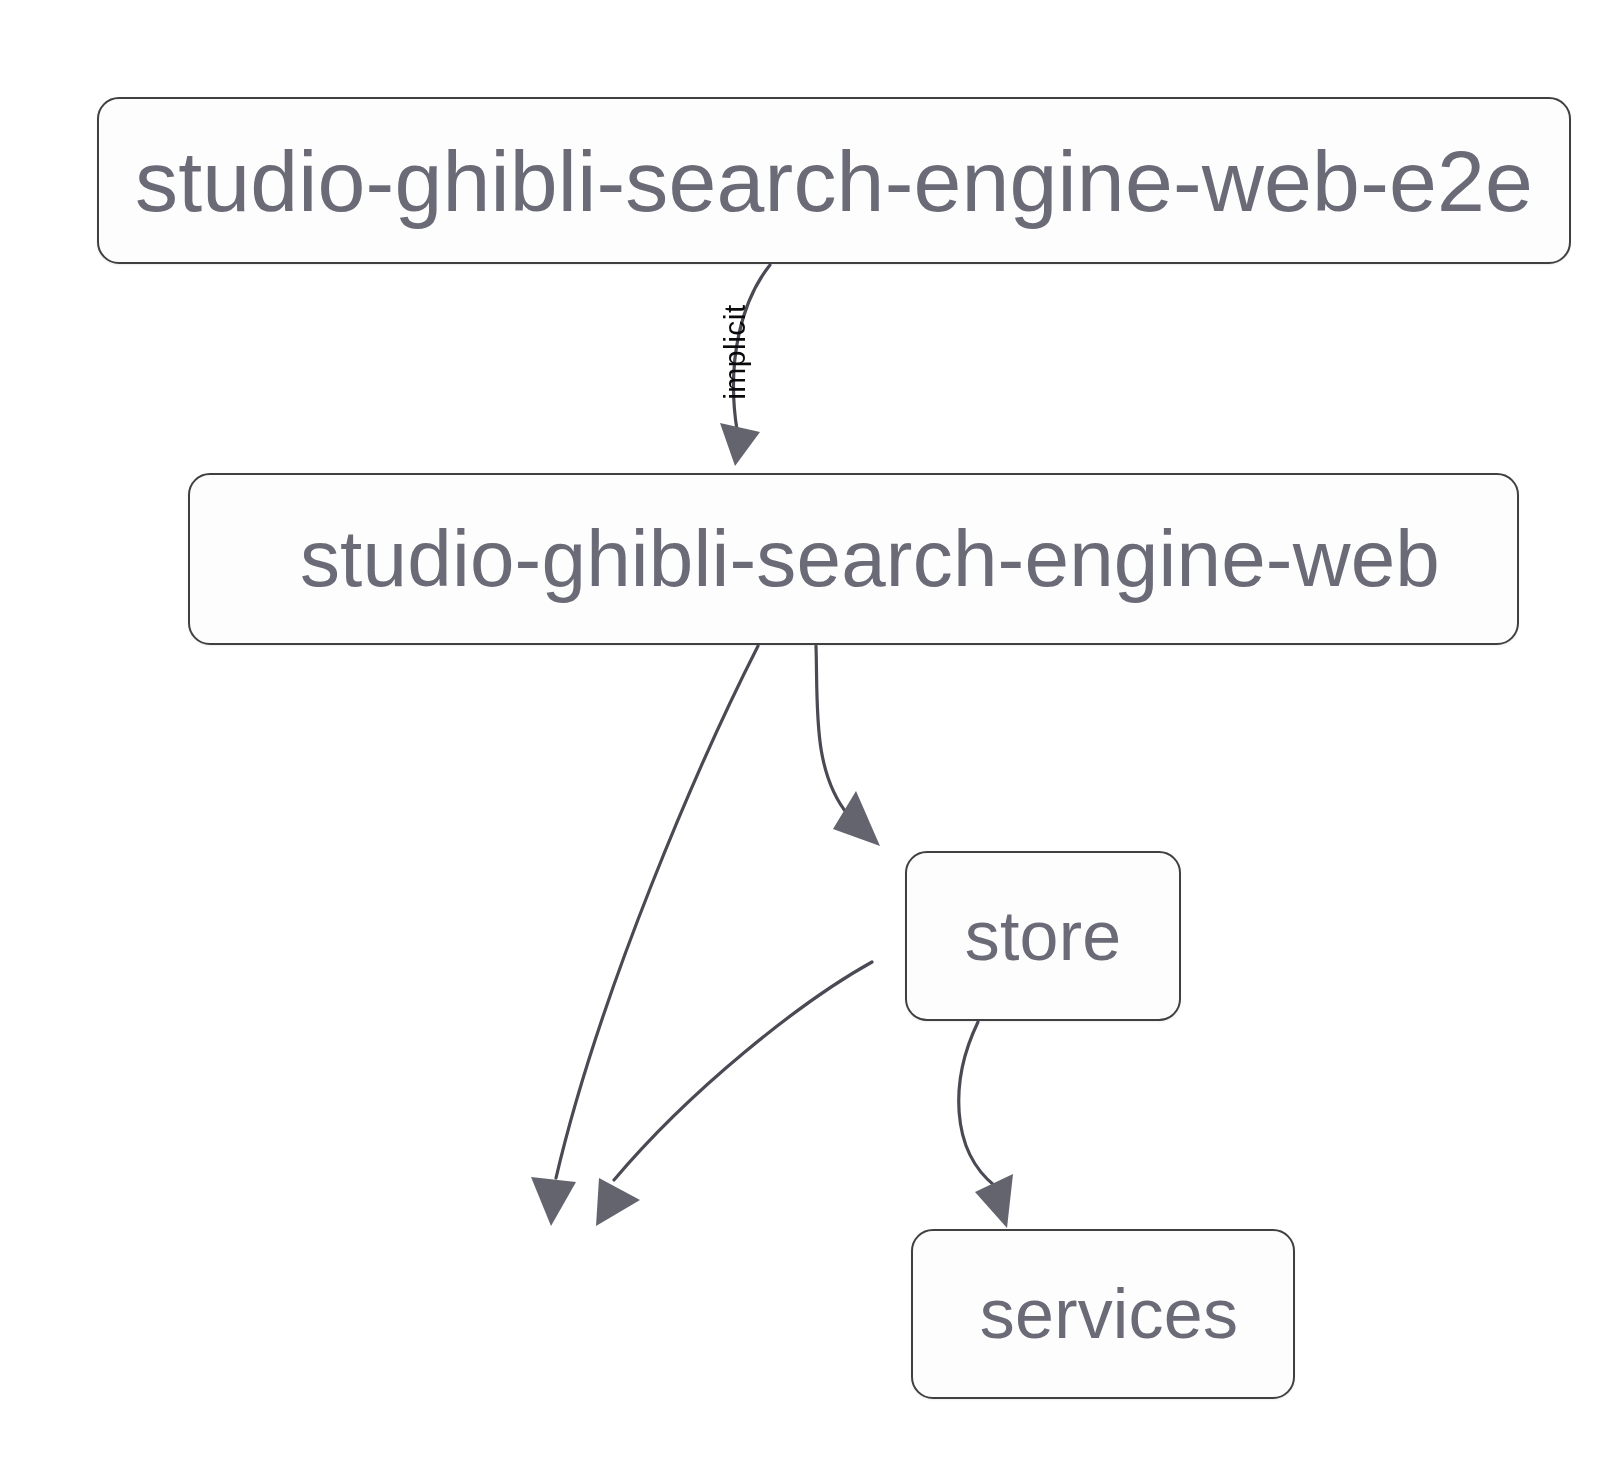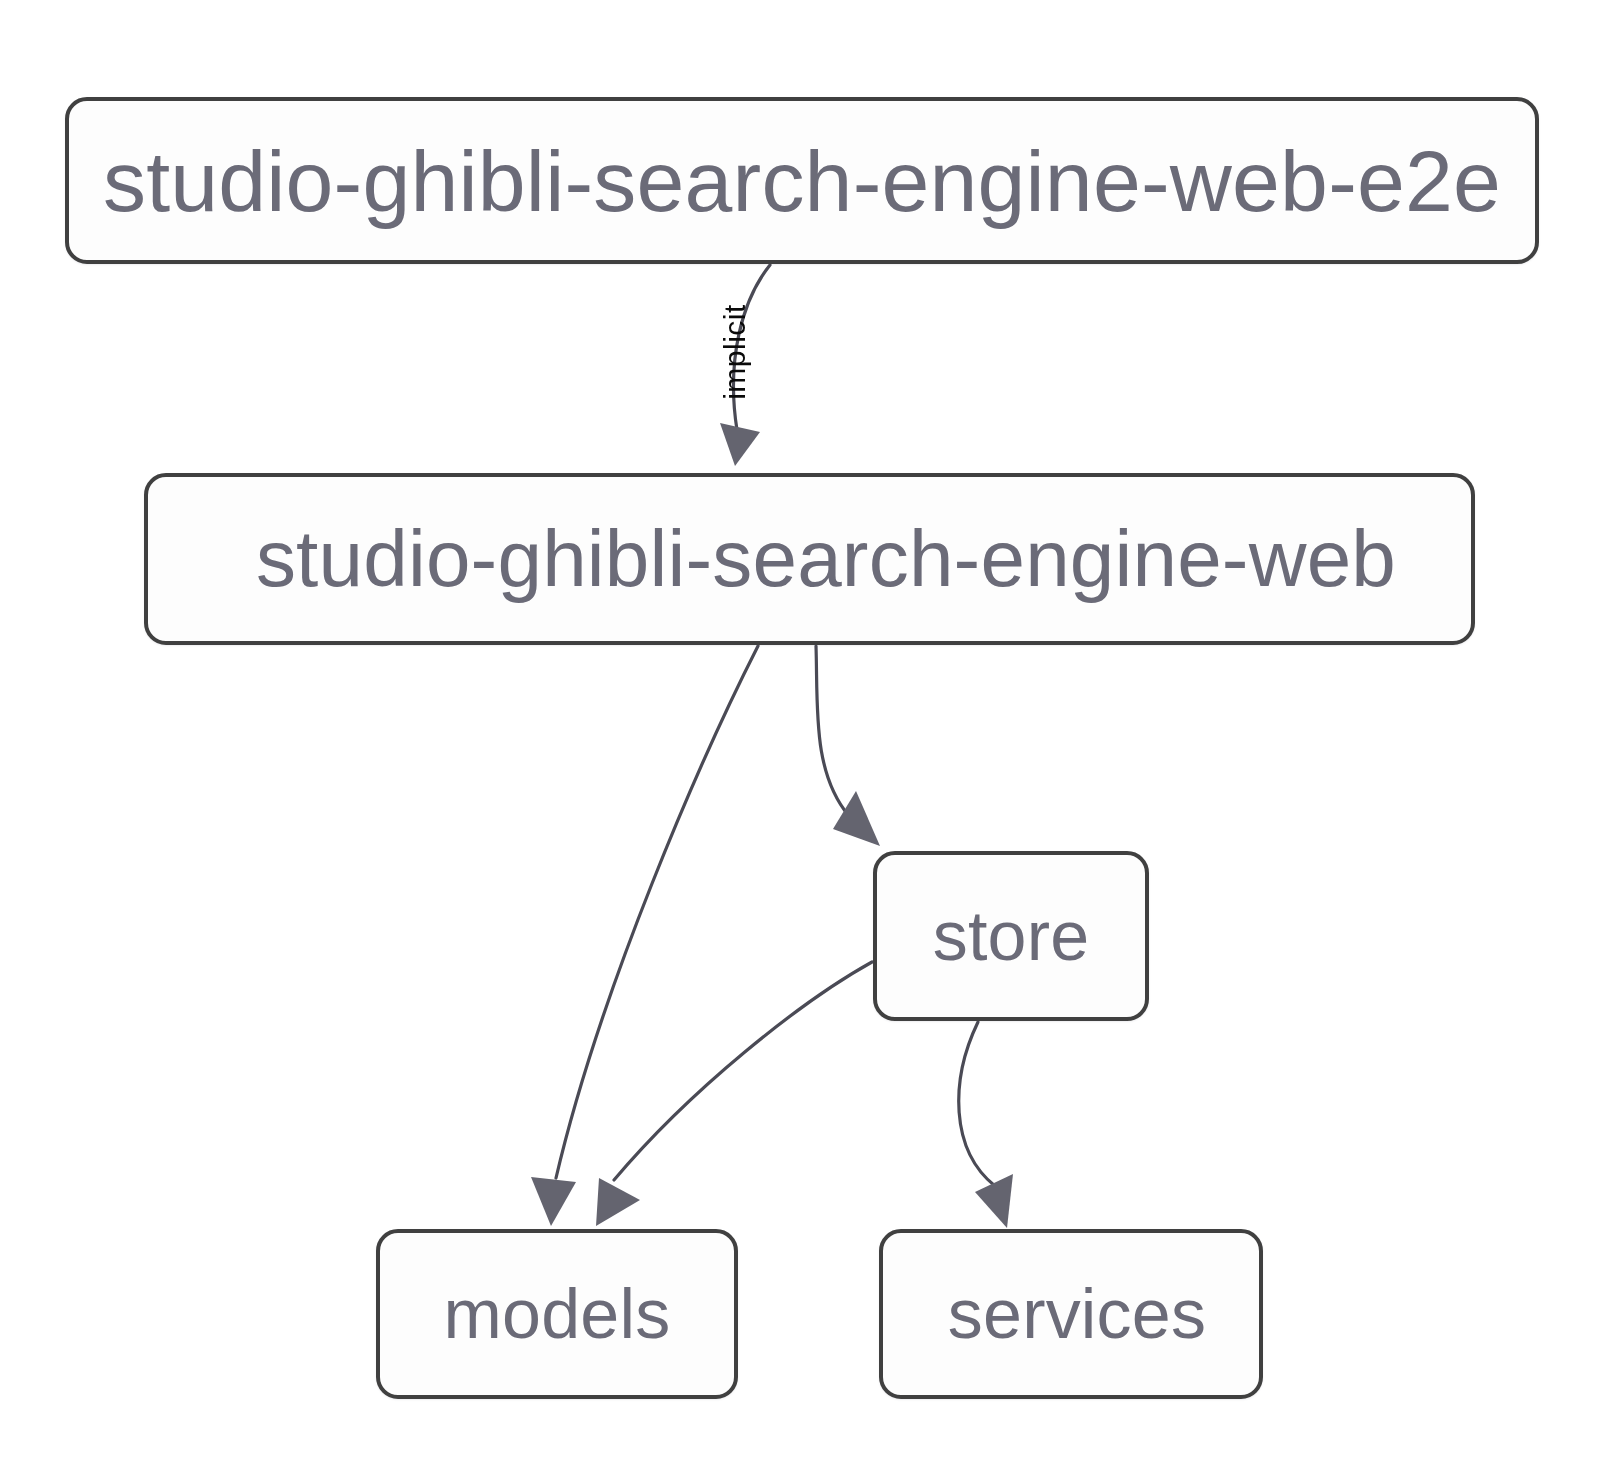--- a/index.html
+++ b/index.html
@@ -14,37 +14,38 @@
     position: relative;
     width: 1606px;
     height: 1458px;
     background: #ffffff;
     overflow: hidden;
   }
   .node {
     position: absolute;
     box-sizing: border-box;
     background: #fdfdfd;
-    border: 4px solid #404040;
+    border: 2px solid #404040;
     border-radius: 22px;
     display: flex;
     align-items: center;
     justify-content: center;
     color: #6b6b78;
     letter-spacing: 0.2px;
     white-space: nowrap;
     box-shadow: 0 1px 2px rgba(80,80,95,0.10);
+    margin-left: 32px;
   }
   .node-label {
     display: block;
     line-height: 1;
   }
   
   #node-e2e      { left: 65px;  top: 97px;   width: 1474px; height: 167px; font-size: 86px; }
-  #node-web      { left: 144px; top: 473px;  width: 1331px; height: 172px; font-size: 80px; padding-left: 33px; }
+  #node-web      { left: 156px; top: 473px;  width: 1331px; height: 172px; font-size: 80px; padding-left: 33px; }
   #node-store    { left: 873px; top: 851px;  width: 276px;  height: 170px; font-size: 70px; }
   #node-models   { left: 376px; top: 1229px; width: 362px;  height: 170px; font-size: 70px; }
   #node-services { left: 879px; top: 1229px; width: 384px;  height: 170px; font-size: 70px; padding-left: 12px; }
 
   #edge-layer {
     position: absolute;
     left: 0; top: 0;
     width: 1606px;
     height: 1458px;
     pointer-events: none;
@@ -102,23 +103,20 @@
   </div>
 
   <div class="node" id="node-web">
     <span class="node-label">studio-ghibli-search-engine-web</span>
   </div>
 
   <div class="node" id="node-store">
     <span class="node-label">store</span>
   </div>
 
-  <div class="node" id="node-models">
-    <span class="node-label">models</span>
-  </div>
 
   <div class="node" id="node-services">
     <span class="node-label">services</span>
   </div>
 
   <div class="edge-label" id="edge-label-implicit">implicit</div>
 
 </div>
 
 </body></html>

